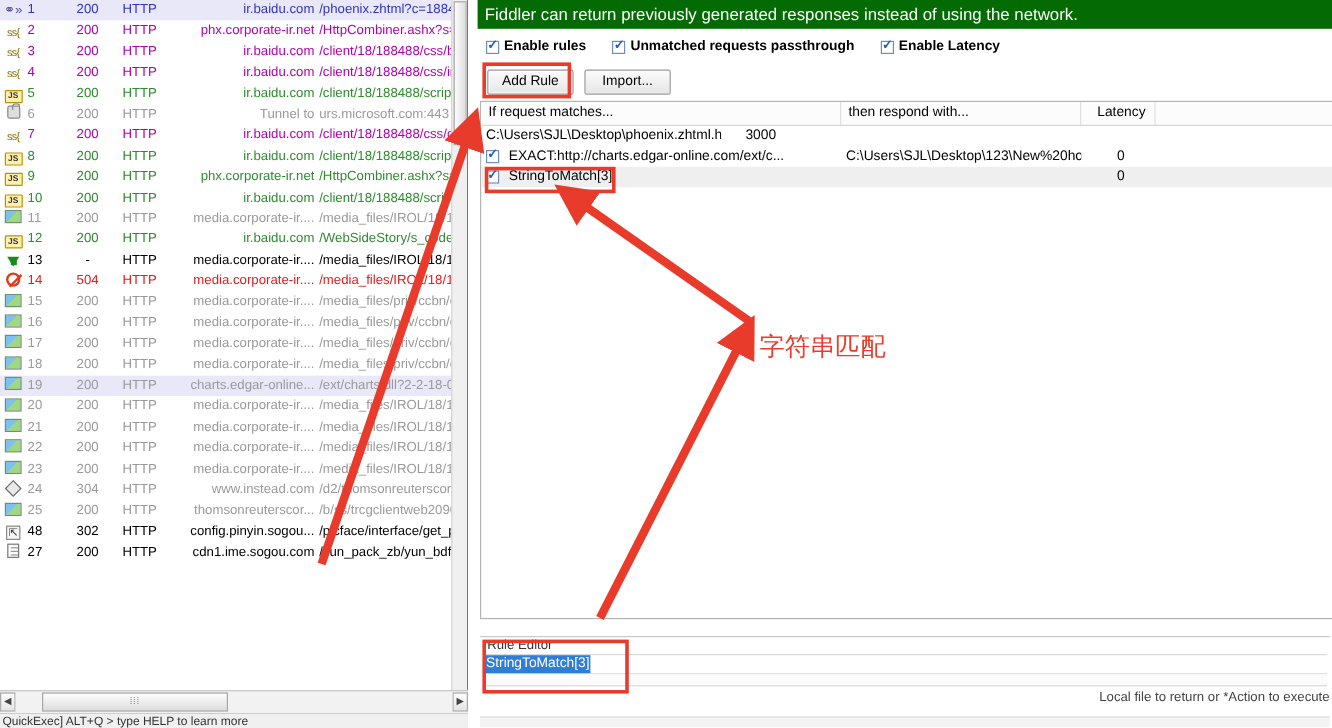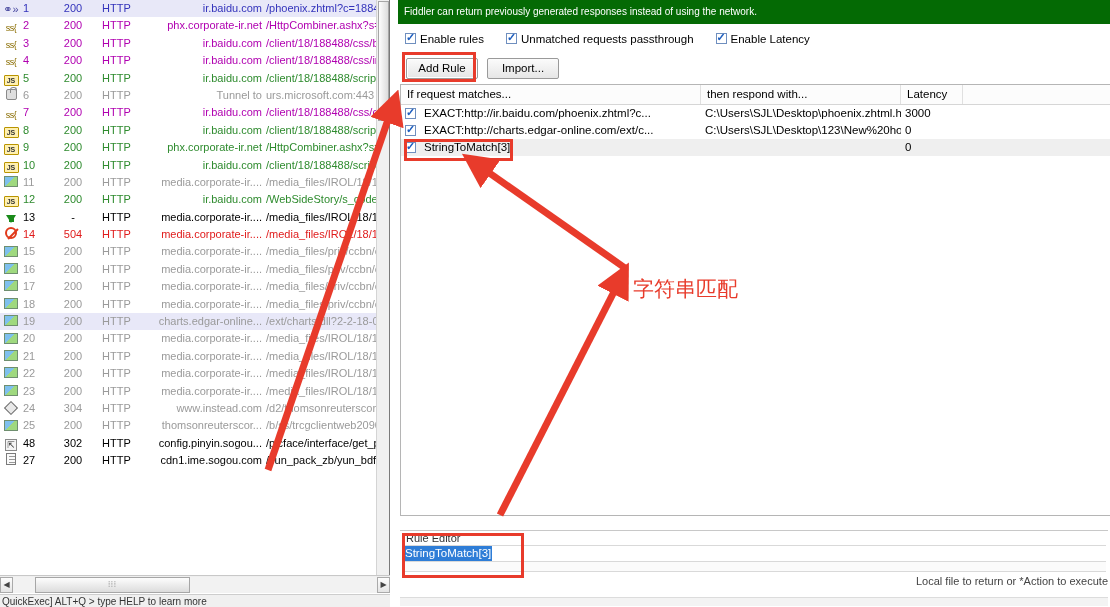--- a/index.html
+++ b/index.html
@@ -130,28 +130,28 @@
     background:linear-gradient(to right,#fdfdfd,#dcdcdc); border:1px solid #a6a6a6;
   }
 
   
   #ar-panel {
     position:absolute; left:398px; top:0; width:712px; height:607px;
     background:#ffffff;
   }
   #ar-banner {
     position:absolute; left:0; top:0; width:712px; height:24px;
-    background:#046a04; color:#fff; font-size:10px;
+    background:#046a04; color:#fff; font-size:14px;
     line-height:24px; padding-left:6px; white-space:nowrap;
   }
   #ar-checks {
     position:absolute; left:0; top:28px; width:712px; height:22px;
     display:flex; align-items:center; gap:0; padding-left:7px;
   }
-  .chk-wrap { display:flex; align-items:flex-start; margin-right:22px; white-space:nowrap; }
+  .chk-wrap { display:flex; align-items:flex-end; margin-right:22px; white-space:nowrap;font-weight:bold; }
   .chk {
     width:11px; height:11px; border:1px solid #6f8fbf; background:#fff;
     margin-right:4px; position:relative; display:inline-block;
     box-shadow: inset 0 0 0 1px #fff;
   }
   .chk.on:after{
     content:'✓'; position:absolute; left:0px; top:-3px; font-size:11px;
     color:#1f5fbf; font-weight:bold; line-height:13px;
   }
   .chk-label { font-size:11.5px; color:#000; }
@@ -177,21 +177,21 @@
   #rules-head {
     display:flex; height:20px; background:#fcfcfc;
     border-bottom:1px solid #d6d6d6; font-size:11.5px;
   }
   #rules-head .hcell {
     line-height:19px; padding-left:6px; color:#000;
     border-right:1px solid #e0e0e0; overflow:hidden; white-space:nowrap;
   }
   .col-match { width:300px; min-width:300px; }
   .col-resp  { width:200px; min-width:200px; }
-  .col-lat   { width:62px;  min-width:62px; }
+  .col-lat   { width:62px;  min-width:62px;text-align:center; }
   .col-rest  { flex:1; }
   .rrow { display:flex; height:17px; font-size:11.5px; align-items:center; }
   .rrow.sel { background:#efefef; }
   .rrow .rcell { line-height:17px; padding-left:4px; white-space:nowrap; overflow:hidden; }
   .rrow .rcell.first { display:flex; align-items:center; gap:4px; padding-left:4px; }
 
   
   #rule-editor-wrap {
     position:absolute; left:2px; top:530px; width:708px; height:75px;
     border-top:1px solid #c8c8c8; background:#fff;
@@ -494,24 +494,20 @@
 
     <div id="rules-grid">
       <div id="rules-head">
         <div class="hcell col-match">If request matches...</div>
         <div class="hcell col-resp">then respond with...</div>
         <div class="hcell col-lat">Latency</div>
         <div class="hcell col-rest"></div>
       </div>
       <div id="rules-rows">
           <div class="rrow ">
-            <div class="rcell first col-match">
-              <span class="chk on"></span>
-              <span>EXACT:http://ir.baidu.com/phoenix.zhtml?c...</span>
-            </div>
             <div class="rcell col-resp">C:\Users\SJL\Desktop\phoenix.zhtml.htm</div>
             <div class="rcell col-lat">3000</div>
             <div class="rcell col-rest"></div>
           </div>
           <div class="rrow ">
             <div class="rcell first col-match">
               <span class="chk on"></span>
               <span>EXACT:http://charts.edgar-online.com/ext/c...</span>
             </div>
             <div class="rcell col-resp">C:\Users\SJL\Desktop\123\New%20homepage...</div>

